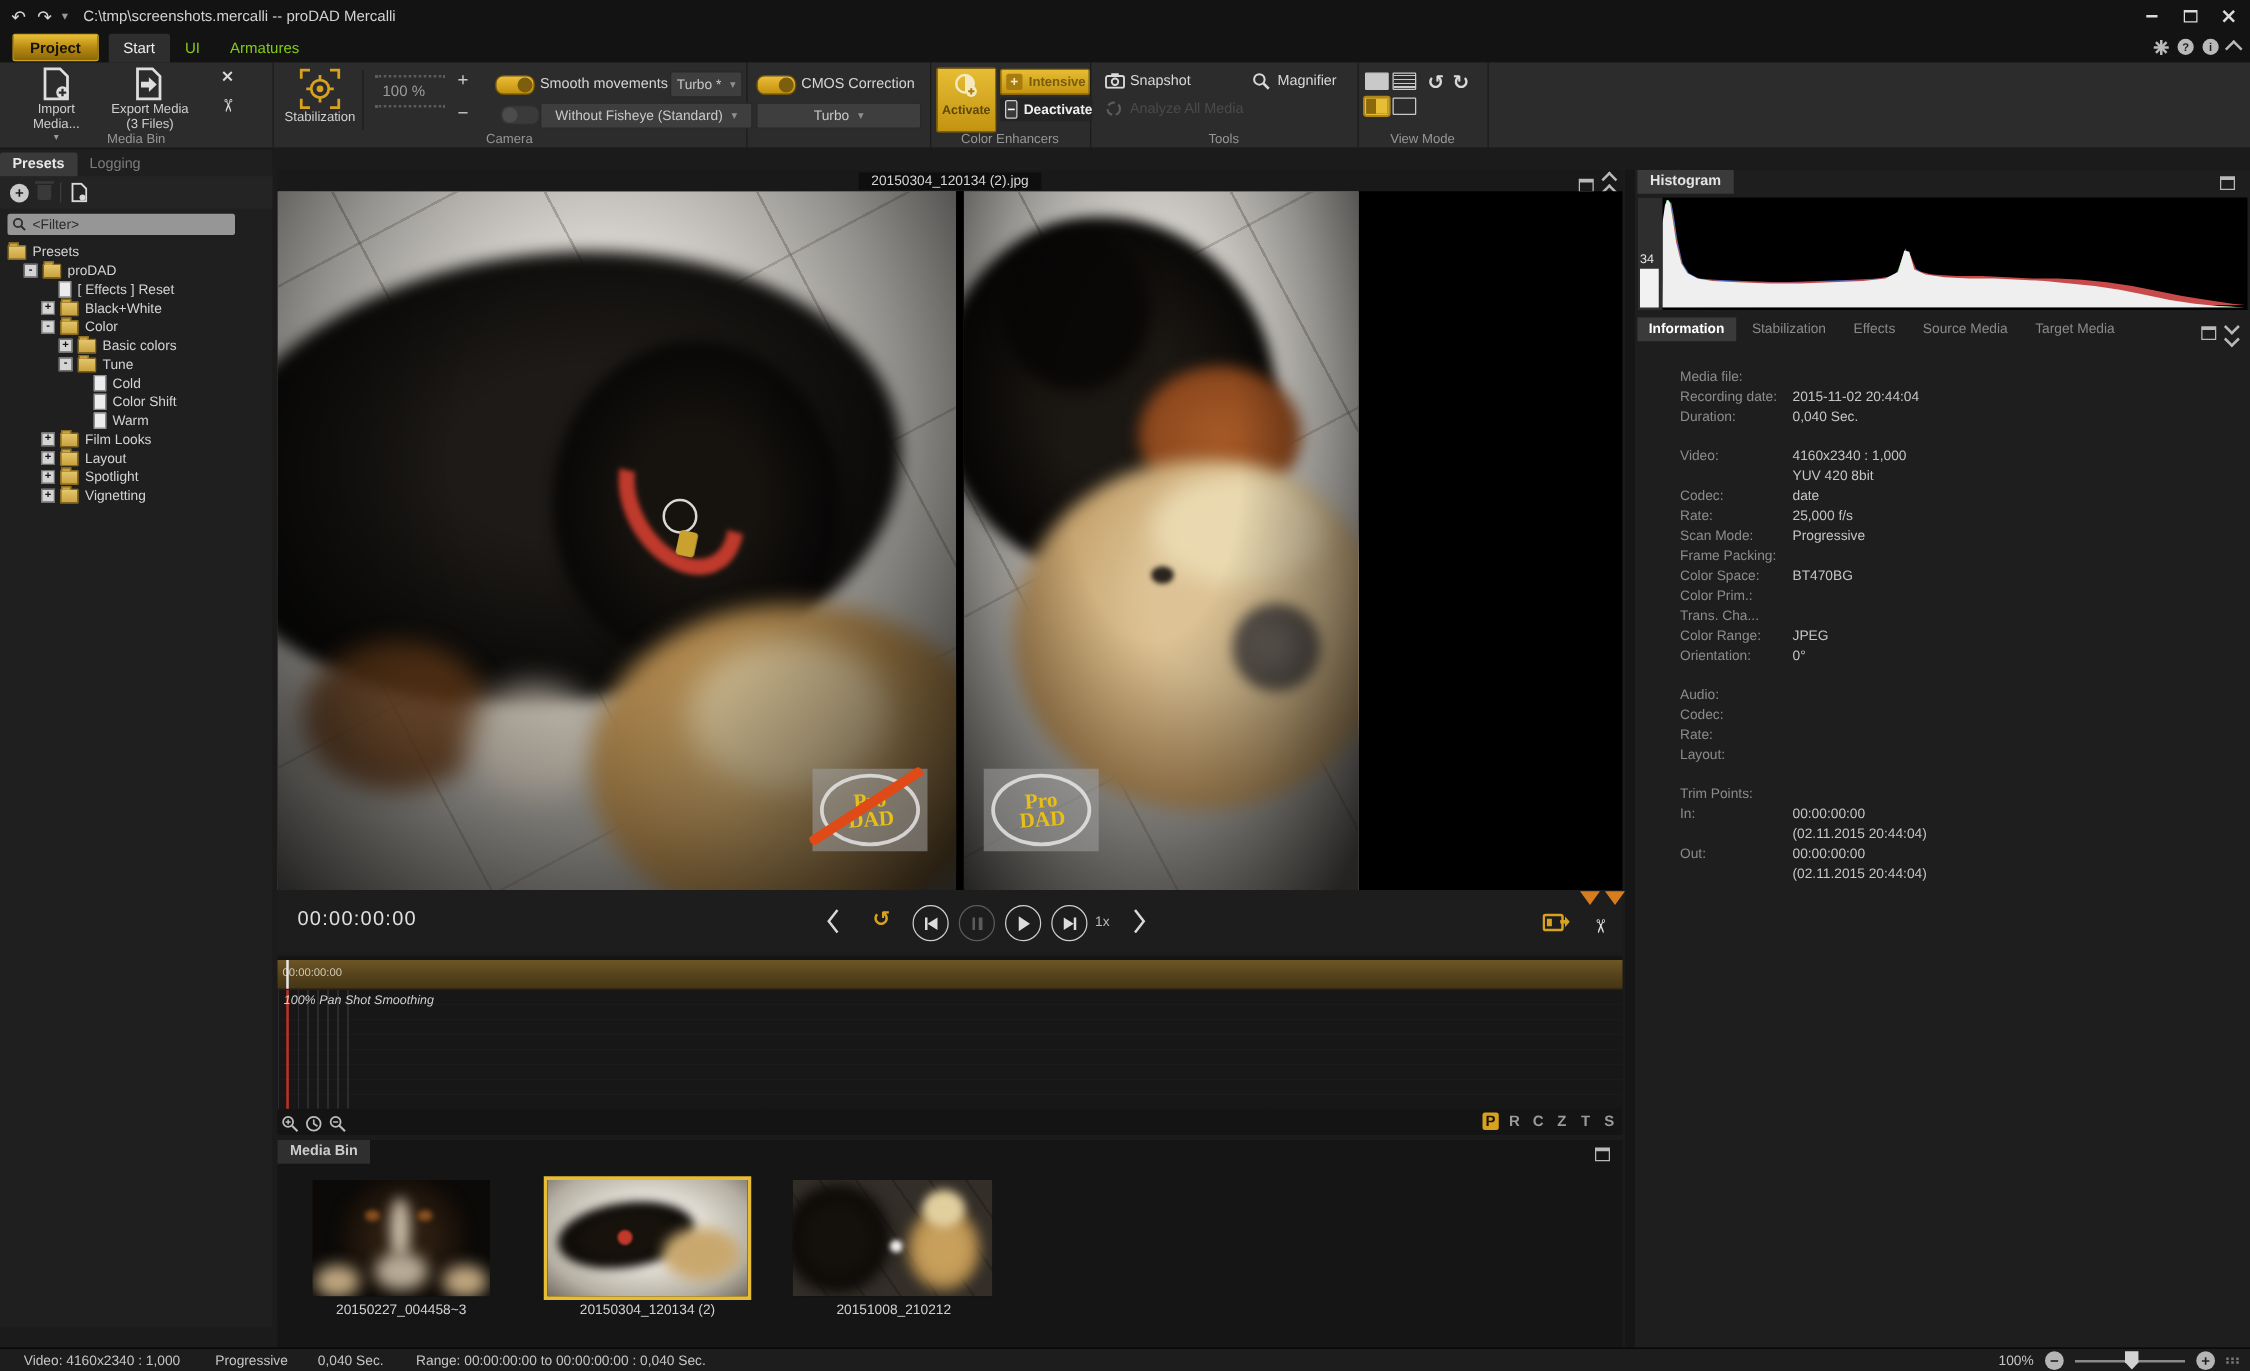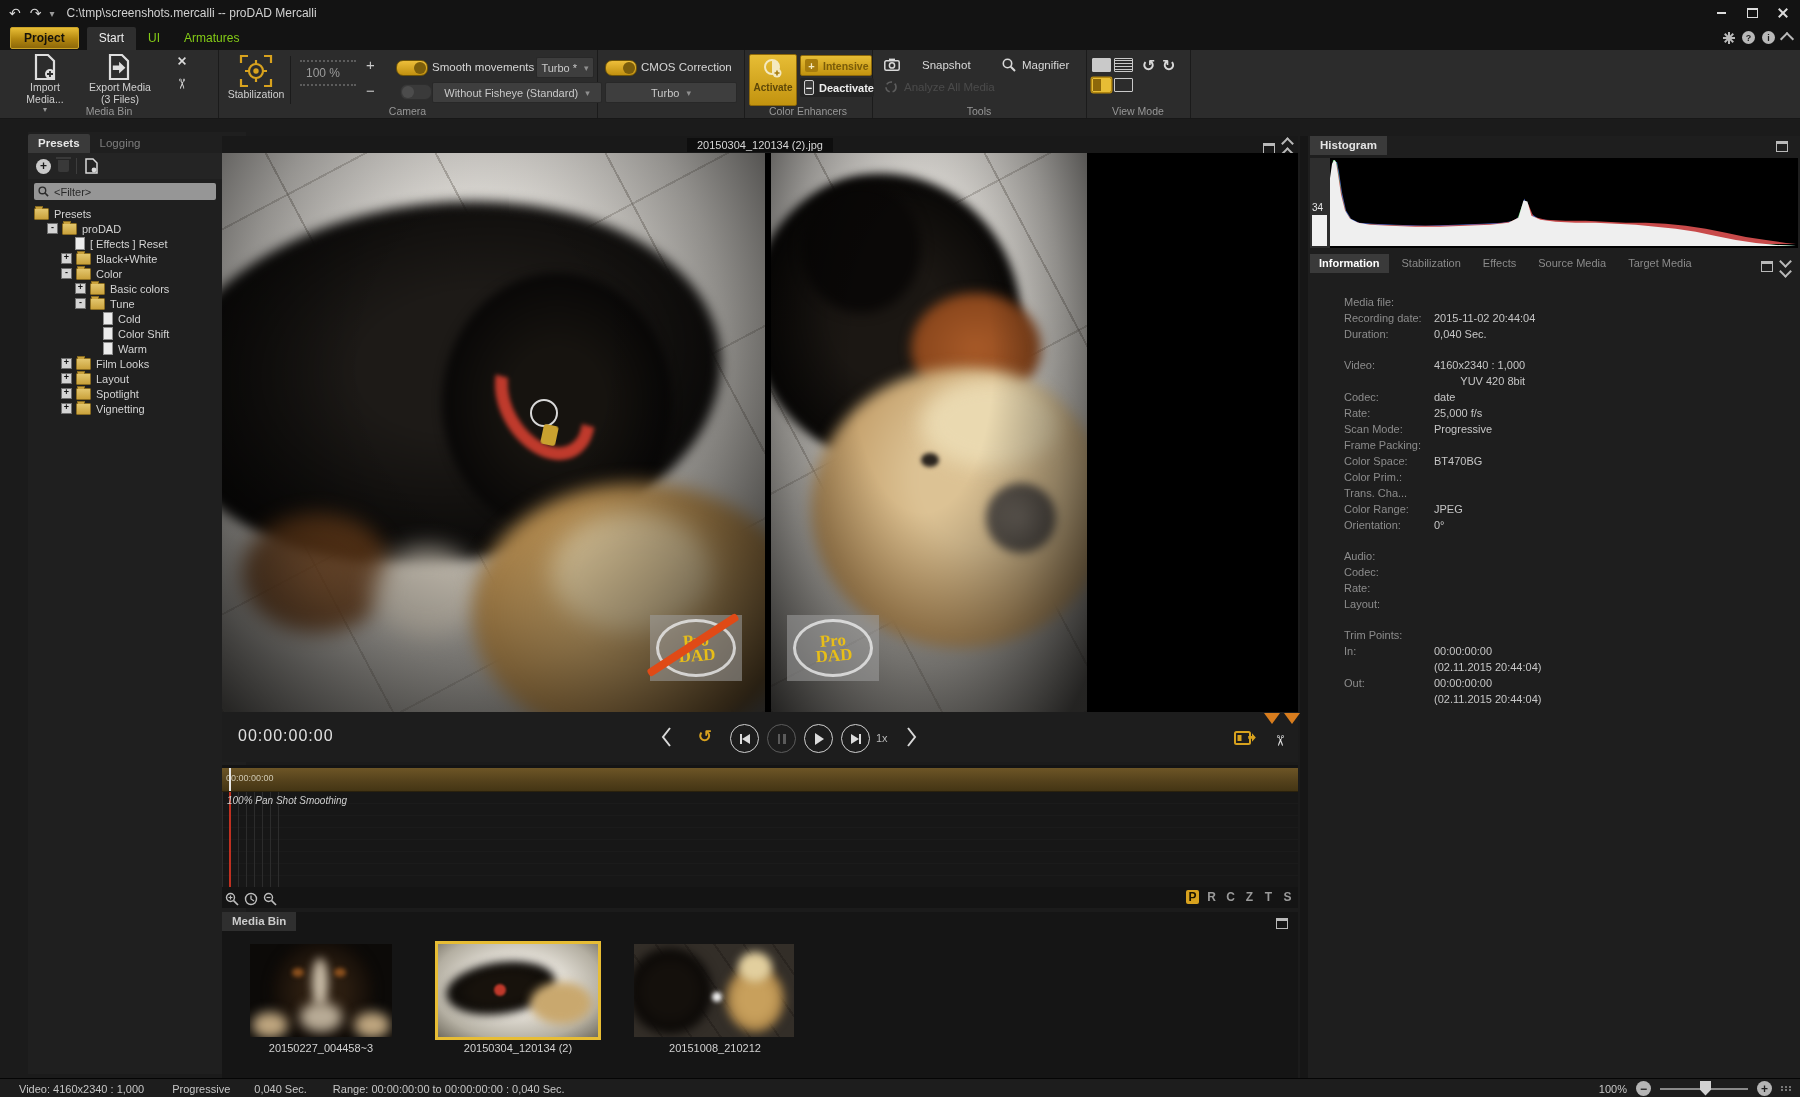--- a/index.html
+++ b/index.html
@@ -45,21 +45,21 @@
   .toggle.dim .knob{left:1px;right:auto;background:#888;}
   .spin-dots{width:56px;border-top:2px dotted #5c5c5c;}
   .goldbtn{background:linear-gradient(#e7bd35,#c2930f);border:1px solid #8d680a;border-radius:2px;}
   .sqicon{width:13px;height:13px;border-radius:2px;display:flex;align-items:center;justify-content:center;font-weight:bold;font-size:11px;}
   .dimtxt{color:#6f6f6f;}
   .monitor{width:17px;height:12px;border:1.5px solid #c9c9c9;border-radius:1px;}
   .monitor.fill{background:#c9c9c9;}
   .monitor.lines{background:repeating-linear-gradient(#2c2c2c 0 1px,#c9c9c9 1px 2px,#2c2c2c 2px 3px);}
   .monitor.goldsel{background:linear-gradient(90deg,#8d680a 0 45%,#e7bd35 45%);border-color:#e7bd35;box-shadow:0 0 0 1.5px #b3870f;}
   
-  .sidebar{left:0;top:132px;width:218px;height:942px;background:#1f1f1f;margin-left:28px;}
+  .sidebar{left:0;top:120px;width:218px;height:942px;background:#1f1f1f;}
   .sbtabs{display:flex;height:21px;align-items:flex-end;}
   .sbtab{padding:3px 10px 4px;font-size:11.5px;color:#7d7d7d;}
   .sbtab.active{background:#3a3a3a;color:#e8e8e8;font-weight:bold;border-radius:2px 2px 0 0;}
   .sbtools{display:flex;align-items:center;height:26px;gap:7px;padding-left:8px;background:#242424;}
   .circplus{width:15px;height:15px;border-radius:50%;background:#c9c9c9;color:#191919;font-size:12px;font-weight:bold;
      display:flex;align-items:center;justify-content:center;line-height:0;}
   .trash{position:relative;width:11px;height:12px;background:#4f4f4f;border-radius:0 0 2px 2px;}
   .trash::before{content:"";position:absolute;left:-2px;top:-3px;width:15px;height:2px;background:#4f4f4f;}
   .sep-v{width:1px;height:16px;background:#3d3d3d;}
   .filterwrap{margin:4px 6px 0;width:178px;height:17px;background:#969696;border-radius:2px;display:flex;align-items:center;padding-left:4px;}
@@ -138,21 +138,21 @@
   .histomark{position:absolute;left:2px;top:44px;font-size:10px;color:#e8e8e8;}
   .histobar{position:absolute;left:2px;top:57px;width:15px;height:31px;background:#f2f2f2;}
   .insp-tabs{position:absolute;left:2px;top:118px;display:flex;gap:4px;align-items:flex-end;}
   .itab{padding:3px 9px 4px;font-size:11px;color:#8a8a8a;}
   .itab.active{background:#3a3a3a;color:#ffffff;font-weight:bold;}
   .insp-icons{position:absolute;right:10px;top:121px;display:flex;gap:8px;align-items:center;}
   .insp{position:absolute;left:20px;top:146px;width:470px;padding:12px 0 0 16px;}
   .irow{display:flex;line-height:16px;font-size:11px;}
   .ilab{width:90px;flex:none;color:#8c8c8c;}
   .ival{color:#c6c6c6;}
-  .ival .l2{display:block;text-align:right;}
+  .ival .l2{display:block;}
   .spacer{height:15px;}
   
   .statusbar{left:0;top:1078px;width:1800px;height:19px;background:#1d1d1d;border-top:1px solid #050505;display:flex;align-items:center;}
   .stxt{color:#c6c6c6;font-size:11px;}
   .zoomctl{position:absolute;right:8px;top:2px;display:flex;align-items:center;gap:9px;}
   .zbtn{width:15px;height:15px;border-radius:50%;background:#b5b5b5;color:#1d1d1d;display:flex;align-items:center;justify-content:center;
      font-size:12px;font-weight:bold;line-height:0;}
   .ztrack{position:relative;width:88px;height:2px;background:#8a8a8a;}
   .zthumb{position:absolute;left:40px;top:-7px;width:11px;height:15px;background:#d2d2d2;
      clip-path:polygon(0 0,100% 0,100% 62%,50% 100%,0 62%);}
@@ -300,21 +300,21 @@
         <span style="font-size:10.5px;color:#7a5c09;font-weight:bold;">Intensive</span>
       </div>
       <div class="abs" style="left:56px;top:28px;width:70px;height:19px;display:flex;align-items:center;gap:5px;padding-left:4px;background:#242424;border-radius:2px;">
         <span class="sqicon" style="background:#3a3a3a;border:1px solid #cfcfcf;color:#ffffff;">−</span>
         <span style="font-size:11px;color:#eeeeee;font-weight:bold;">Deactivate</span>
       </div>
       <div class="glabel">Color Enhancers</div>
     </div>
 
     <div class="rgroup" style="left:872px;width:214px;">
-      <div class="abs" style="left:12px;top:8px;display:flex;align-items:center;gap:22px;">
+      <div class="abs" style="left:12px;top:8px;display:flex;align-items:center;gap:4px;">
         <svg width="16" height="13" viewBox="0 0 16 13">
           <rect x="0.8" y="2.8" width="14.4" height="9.4" rx="1.5" fill="none" stroke="#d9d9d9" stroke-width="1.5"></rect>
           <circle cx="8" cy="7.4" r="2.6" fill="none" stroke="#d9d9d9" stroke-width="1.5"></circle>
           <rect x="5" y="0.6" width="6" height="2.2" fill="#d9d9d9"></rect>
         </svg>
         <span style="font-size:11.5px;color:#d9d9d9;">Snapshot</span>
       </div>
       <div class="abs" style="left:130px;top:8px;display:flex;align-items:center;gap:6px;">
         <svg width="14" height="14" viewBox="0 0 14 14">
           <circle cx="5.5" cy="5.5" r="4.2" fill="none" stroke="#d9d9d9" stroke-width="1.6"></circle>

